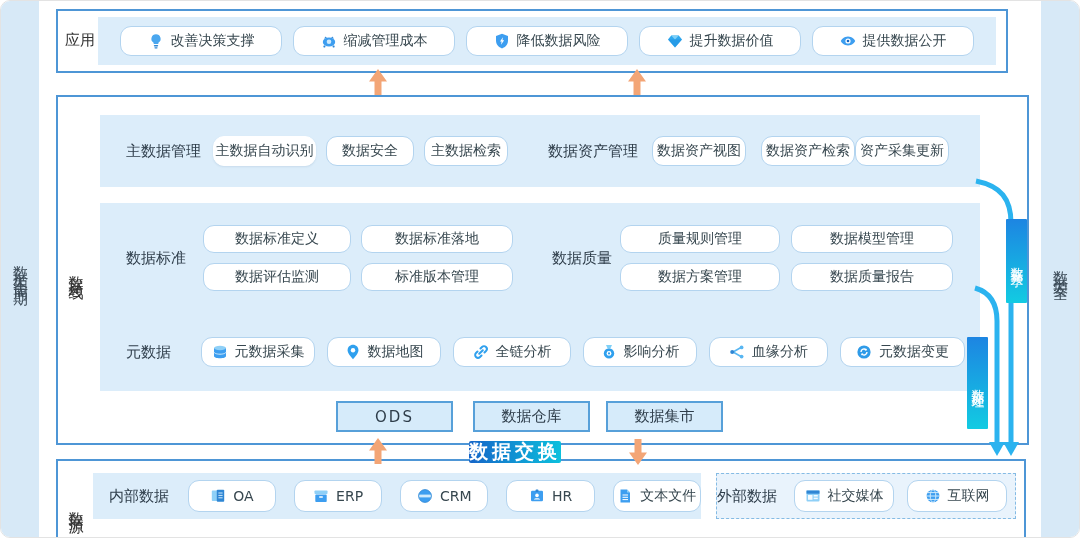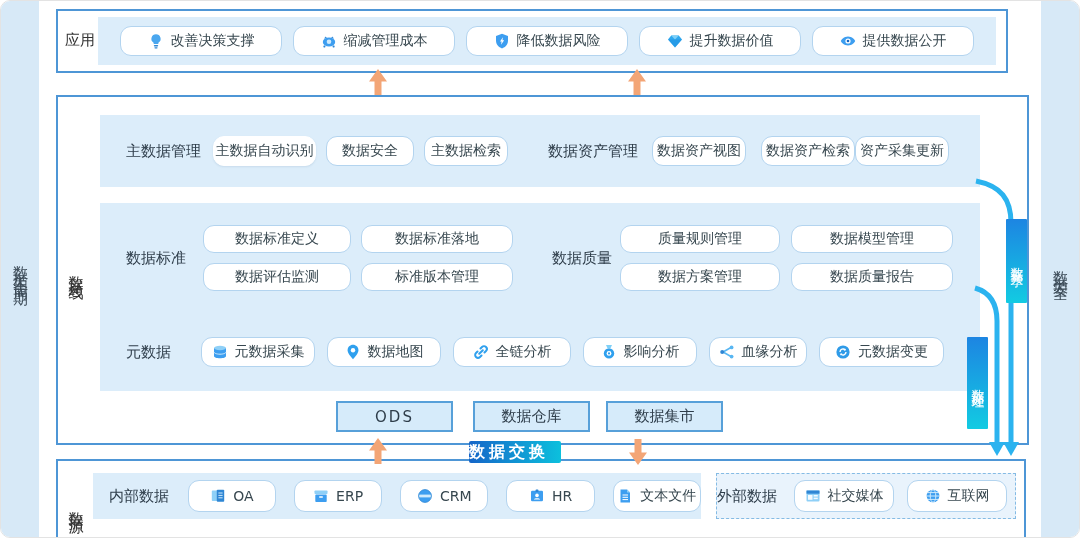--- a/index.html
+++ b/index.html
@@ -54,22 +54,22 @@
   #node-ods{left:278px;letter-spacing:2px;}
   #node-dw{left:415px;}
   #node-dm{left:548px;}
   
   .vbadge{position:absolute;background:linear-gradient(180deg,#1d85e2,#12cbe2);
     display:flex;align-items:center;justify-content:center;z-index:6;border-radius:1px;}
   #badge-share{left:1005px;top:218px;width:21px;height:84px;}
   #badge-process{left:966px;top:336px;width:21px;height:92px;}
   .vbadge .vtext{font-size:13px;color:#fff;letter-spacing:2px;}
   #badge-exchange{position:absolute;left:468px;top:440px;width:92px;height:22px;
-    background:linear-gradient(90deg,#1565c8,#0cc0dd);color:#fff;font-size:16px;
-    font-weight:bold;letter-spacing:4px;display:flex;align-items:center;justify-content:flex-start;
+    background:linear-gradient(90deg,#1565c8,#0cc0dd);color:#fff;font-size:19px;
+    font-weight:bold;letter-spacing:4px;display:flex;align-items:center;justify-content:center;
     z-index:6;border-radius:2px;}
   
   #internal-panel{left:35px;top:12px;width:608px;height:46px;display:flex;align-items:center;
     padding-left:16px;gap:18px;}
   #internal-panel .group-label{margin-right:0;}
   #internal-panel .chip{width:93px;height:32px;}
   #external-panel{position:absolute;left:658px;top:12px;width:300px;height:46px;
     background:#e9f3fc;border:1px dashed #85bbe4;display:flex;align-items:center;
     padding-left:0;gap:13px;box-sizing:border-box;}
   #external-panel .chip{width:100px;height:32px;}
@@ -229,21 +229,21 @@
         </div>
         <div class="chip">
           <svg class="ic" viewBox="0 0 16 16">
               <path d="M5 1 h6 l-1.4 3 h-3.2 Z" fill="#7fd0f7"></path>
               <circle cx="8" cy="9.4" r="5.2" fill="#2fa0ee"></circle>
               <circle cx="8" cy="9.4" r="2.4" fill="#fff"></circle>
               <circle cx="8" cy="9.4" r="1.1" fill="#2fa0ee"></circle>
             </svg>
           <span>影响分析</span>
         </div>
-        <div class="chip" style="width:98px;">
+        <div class="chip" style="width:119px;">
           <svg class="ic" viewBox="0 0 16 16">
               <g stroke="#58b6f2" stroke-width="1.6" fill="none">
                 <path d="M4 8 L12 3.5"></path>
                 <path d="M4 8 L12 12.5"></path>
               </g>
               <circle cx="3.2" cy="8" r="2" fill="#2f86d4"></circle>
               <circle cx="12.6" cy="3.4" r="1.9" fill="#58b6f2"></circle>
               <circle cx="12.6" cy="12.6" r="1.9" fill="#58b6f2"></circle>
             </svg>
           <span>血缘分析</span>

